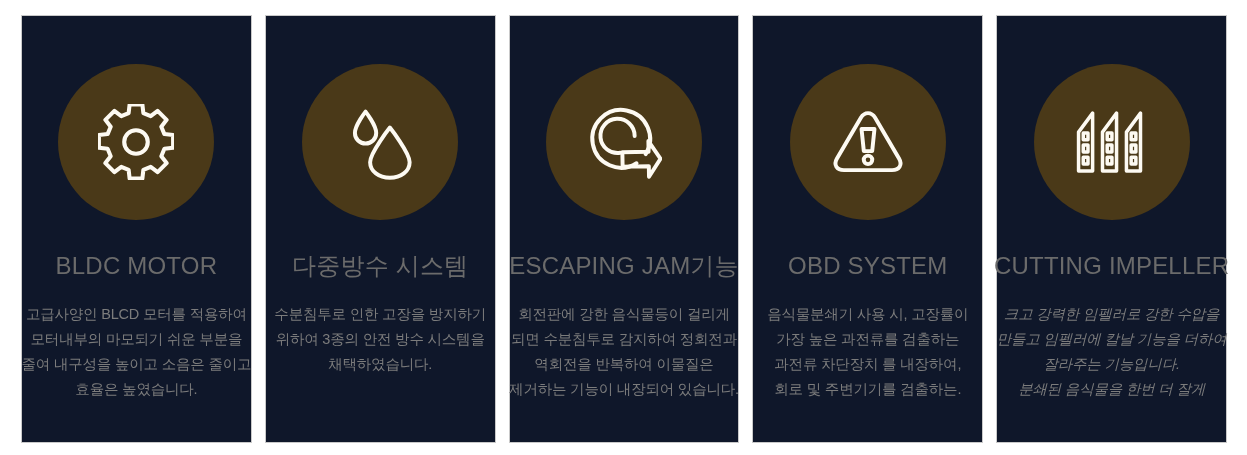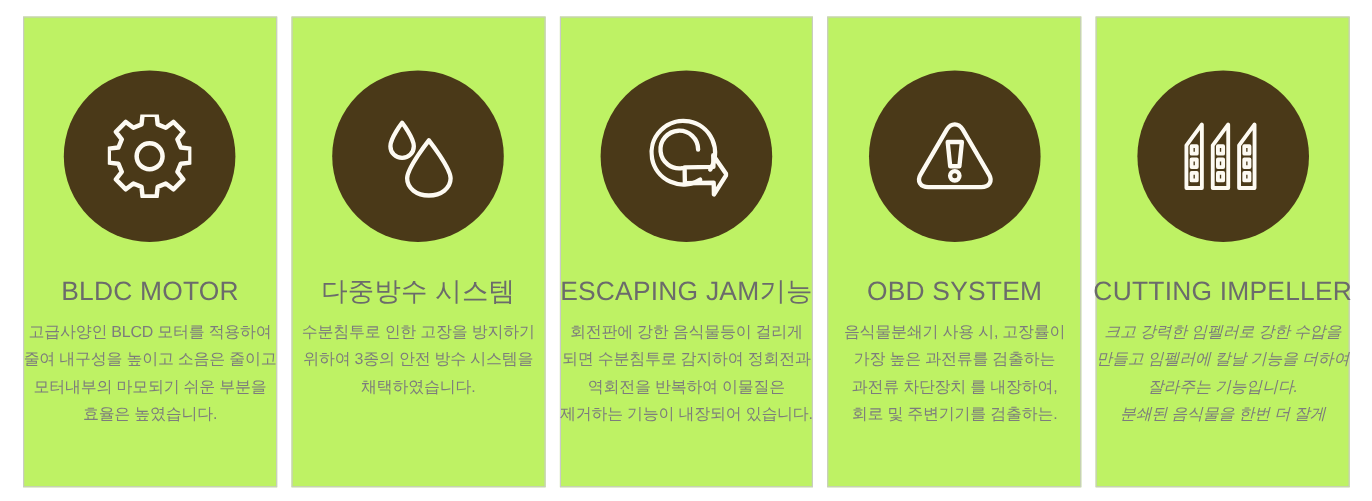--- a/index.html
+++ b/index.html
@@ -21,21 +21,21 @@
     justify-content: flex-start;
     padding: 15px 20px 12px 21px;
     box-sizing: border-box;
     height: 455px;
     gap: 13px;
   }
 
   .feature-card {
     flex: 1 1 0;
     border: 1px solid #c9c9c9;
-    background: #bef264;
+    background: #0f172a;
     box-sizing: border-box;
     display: flex;
     flex-direction: column;
     align-items: center;
     padding: 0 8px;
     min-width: 0;
   }
 
   .icon-circle {
     width: 156px;
@@ -60,21 +60,21 @@
     font-size: 24px;
     line-height: 1.1;
     color: #6b6b6b;
     font-weight: 400;
     letter-spacing: 0.2px;
     text-align: center;
     white-space: nowrap;
   }
 
   .feature-desc {
-    margin-top: 11px;
+    margin-top: 23px;
     font-size: 14.5px;
     line-height: 1.72;
     color: #7c7c7c;
     text-align: center;
     font-weight: 400;
     letter-spacing: -0.2px;
   }
 
   .feature-desc .line {
     display: block;
@@ -93,22 +93,22 @@
                  L99.4 49.9 L99.4 66.9 L87.8 68.2 L83.7 78 L90.8 87.2 L78.8 99.2 L69.6 92.1 L59.8 96.2
                  L58.5 107.8 L41.5 107.8 L40.2 96.2 L30.4 92.1 L21.2 99.2 L9.2 87.2 L16.3 78
                  L12.2 68.2 L0.6 66.9 L0.6 49.9 L12.2 48.6 L16.3 38.8 L9.2 29.6 L21.2 17.6
                  L30.4 24.7 L40.2 20.6 Z" transform="translate(0.6,-8.4) scale(0.988)"></path>
         <circle cx="50" cy="50" r="15.5"></circle>
       </svg>
     </div>
     <div class="feature-title" style="color: rgb(107, 107, 107);">BLDC MOTOR</div>
     <div class="feature-desc" style="color: rgb(124, 124, 124);">
       <span class="line">고급사양인 BLCD 모터를 적용하여</span>
+      <span class="line">모터내부의 마모되기 쉬운 부분을</span>
       <span class="line">줄여 내구성을 높이고 소음은 줄이고</span>
-      <span class="line">모터내부의 마모되기 쉬운 부분을</span>
       <span class="line">효율은 높였습니다.</span>
     </div>
   </div>
 
   <div class="feature-card" style="border-color: rgb(201, 201, 201);">
     <div class="icon-circle" style="background: rgb(74, 57, 24);">
       <svg viewBox="0 0 100 100" fill="none" stroke="#fdfaf2" stroke-width="5.2" stroke-linejoin="round" stroke-linecap="round">
         <path d="M31 10 C31 10 45 28 45 38 C45 46 38.7 52 31 52 C23.3 52 17 46 17 38 C17 28 31 10 31 10 Z"></path>
         <path d="M63 31 C63 31 89 64 89 76.5 C89 88.5 77.4 97 63 97 C48.6 97 37 88.5 37 76.5 C37 64 63 31 63 31 Z"></path>
       </svg>

